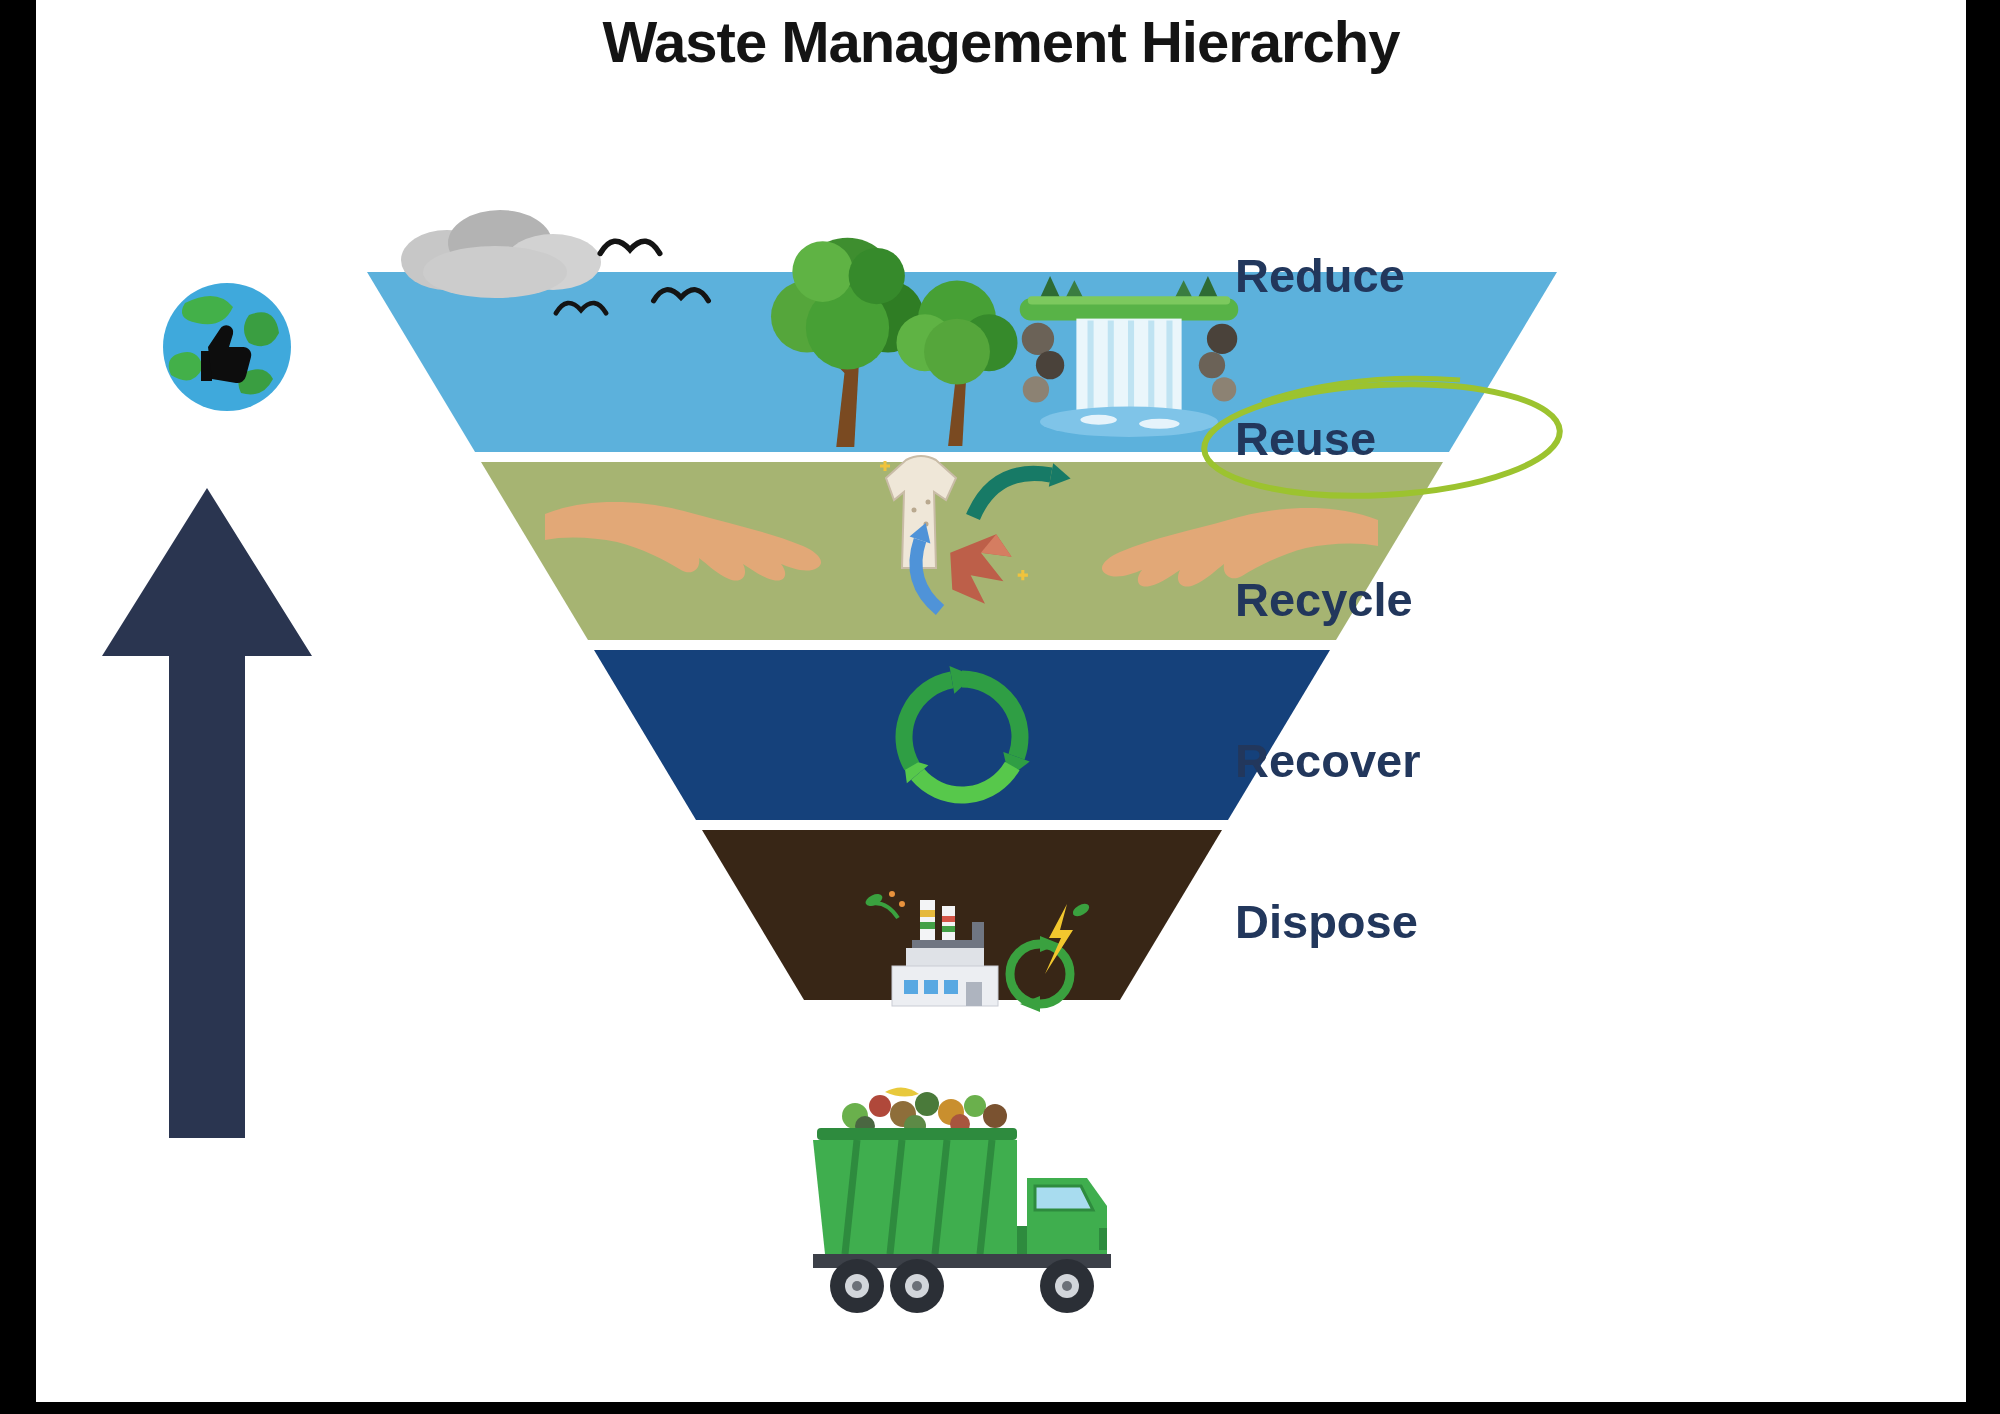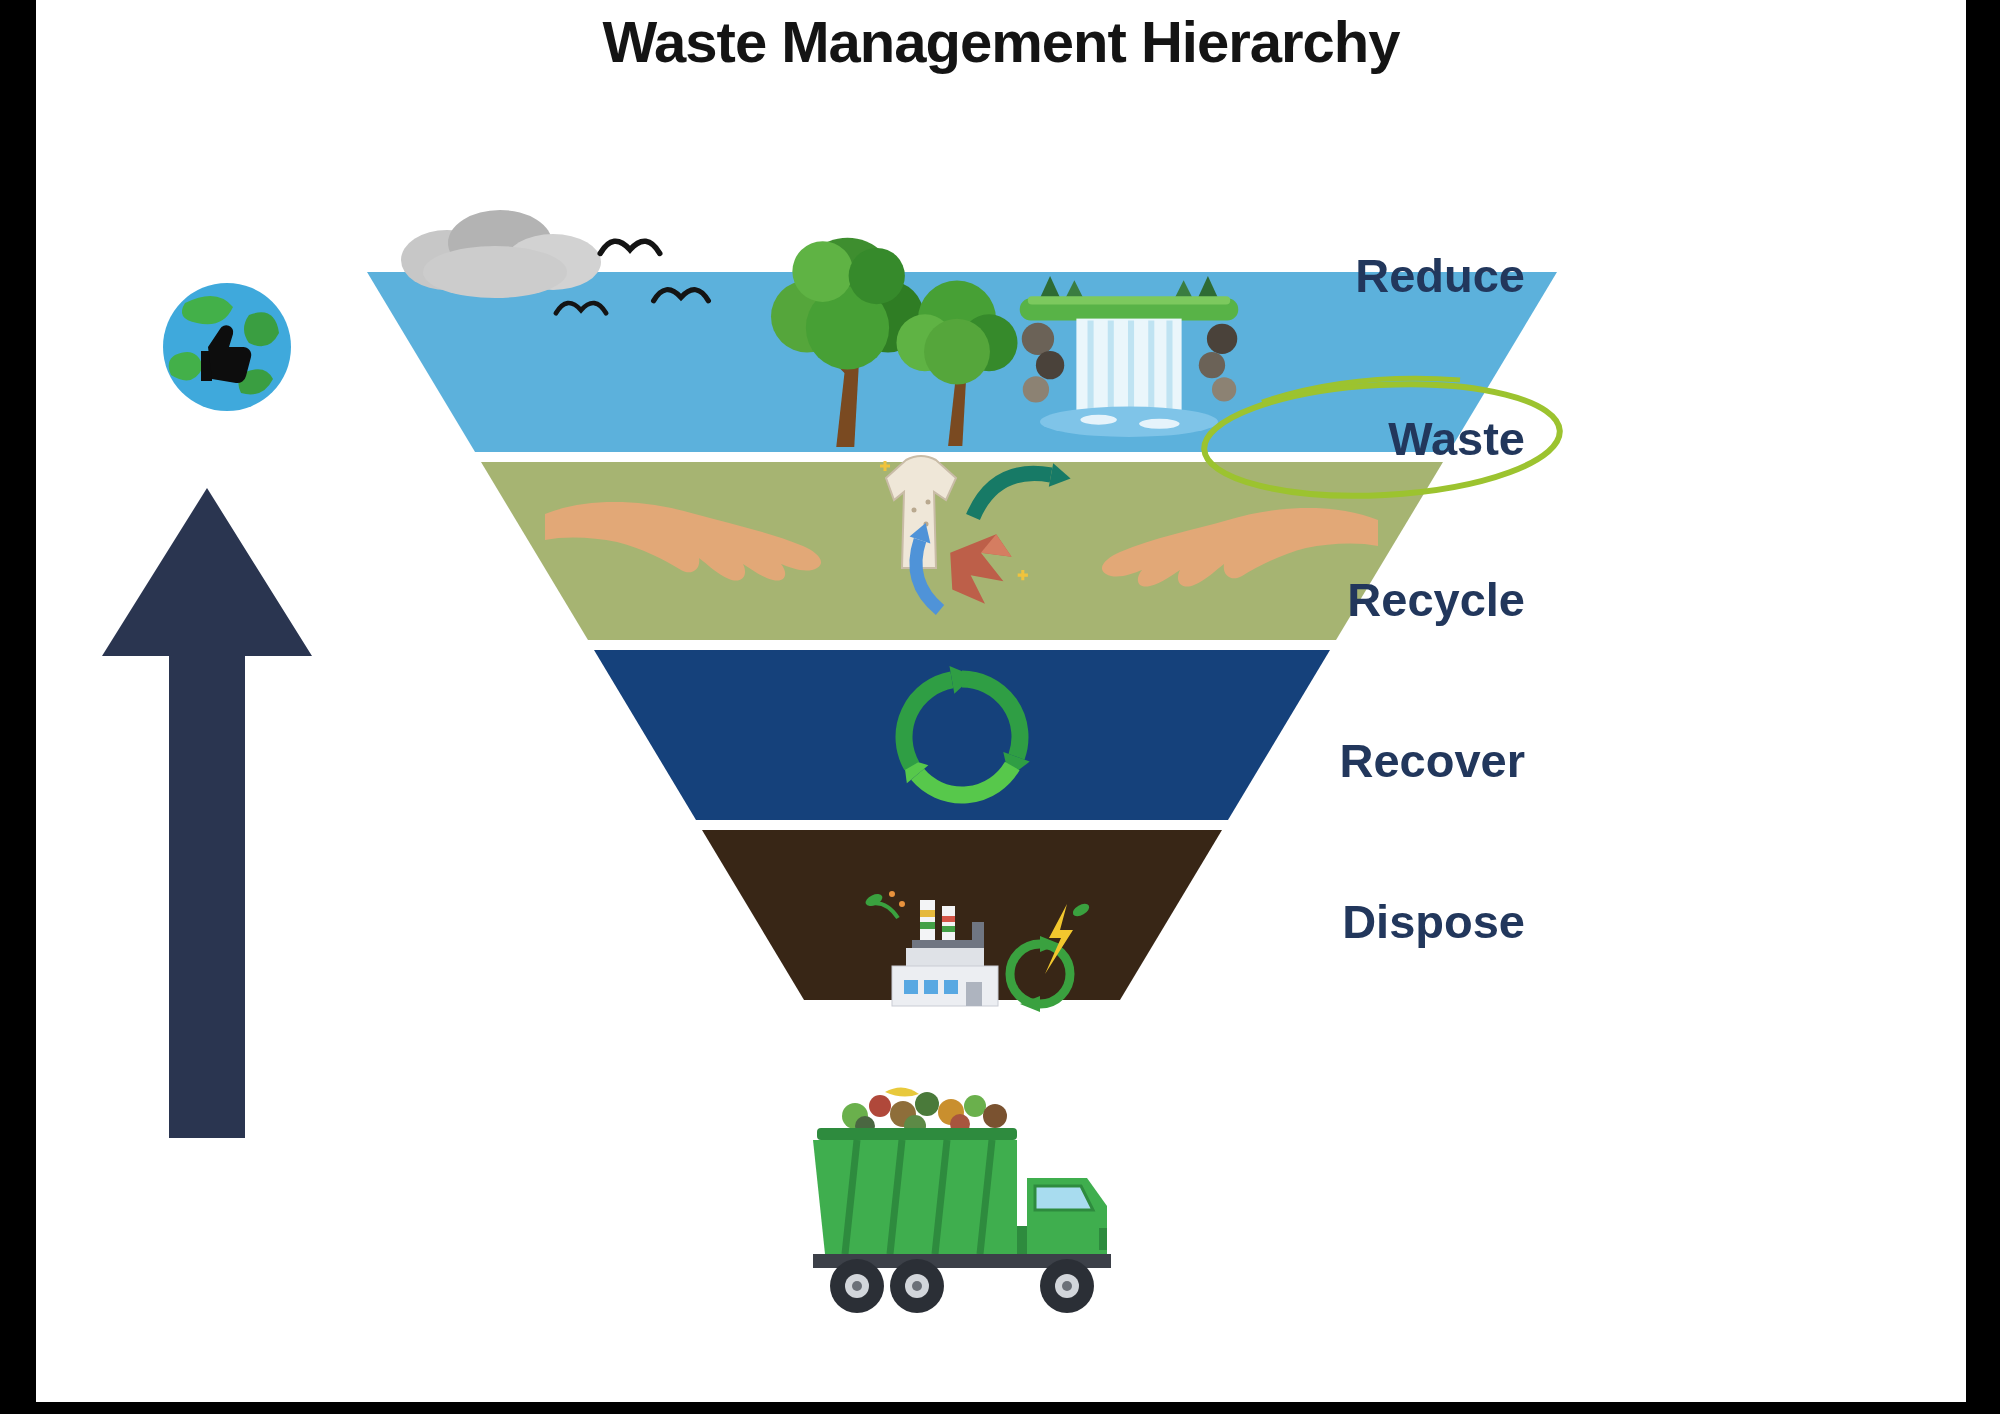--- a/index.html
+++ b/index.html
@@ -25,21 +25,21 @@
   .layer-1 { left:367px; top:272px; width:1190px; height:180px;
              clip-path:polygon(0 0,100% 0,90.92% 100%,9.08% 100%); }
   .layer-2 { left:481px; top:462px; width:962px;  height:178px;
              clip-path:polygon(0 0,100% 0,88.88% 100%,11.12% 100%); }
   .layer-3 { left:594px; top:650px; width:736px;  height:170px;
              clip-path:polygon(0 0,100% 0,86.14% 100%,13.86% 100%); }
   .layer-4 { left:702px; top:830px; width:520px;  height:170px;
              clip-path:polygon(0 0,100% 0,80.38% 100%,19.62% 100%); }
 
   .side-label {
-    position:absolute; left:1235px; width:290px; text-align:right;
+    position:absolute; left:1235px; width:290px; text-align:left;
     font-size:47px; font-weight:bold; color:#22375c;
   }
   .lbl-reduce  { top:248px; }
   .lbl-reuse   { top:411px; }
   .lbl-recycle { top:572px; }
   .lbl-recover { top:733px; }
   .lbl-dispose { top:894px; }
 
   .mirror { transform:scaleX(-1); }
 </style>
@@ -236,21 +236,21 @@
     <circle cx="62" cy="208" r="5" fill="#6b7078"></circle>
     <circle cx="122" cy="208" r="27" fill="#2b2f36"></circle>
     <circle cx="122" cy="208" r="12" fill="#d2d6db"></circle>
     <circle cx="122" cy="208" r="5" fill="#6b7078"></circle>
     <circle cx="272" cy="208" r="27" fill="#2b2f36"></circle>
     <circle cx="272" cy="208" r="12" fill="#d2d6db"></circle>
     <circle cx="272" cy="208" r="5" fill="#6b7078"></circle>
   </svg>
 
   <div class="side-label lbl-reduce">Reduce</div>
-  <div class="side-label lbl-reuse">Waste</div>
+  <div class="side-label lbl-reuse">Reuse</div>
   <div class="side-label lbl-recycle">Recycle</div>
   <div class="side-label lbl-recover">Recover</div>
   <div class="side-label lbl-dispose">Dispose</div>
 
   <svg class="abs" style="left:1192px; top:370px;" width="380" height="138" viewBox="0 0 380 138">
     <ellipse cx="190" cy="70" rx="178" ry="55" fill="none" stroke="#9cc32f" stroke-width="6" transform="rotate(-3 190 70)"></ellipse>
     <path d="M70,32 Q160,2 268,10" fill="none" stroke="#9cc32f" stroke-width="5"></path>
   </svg>
 
 </div>

